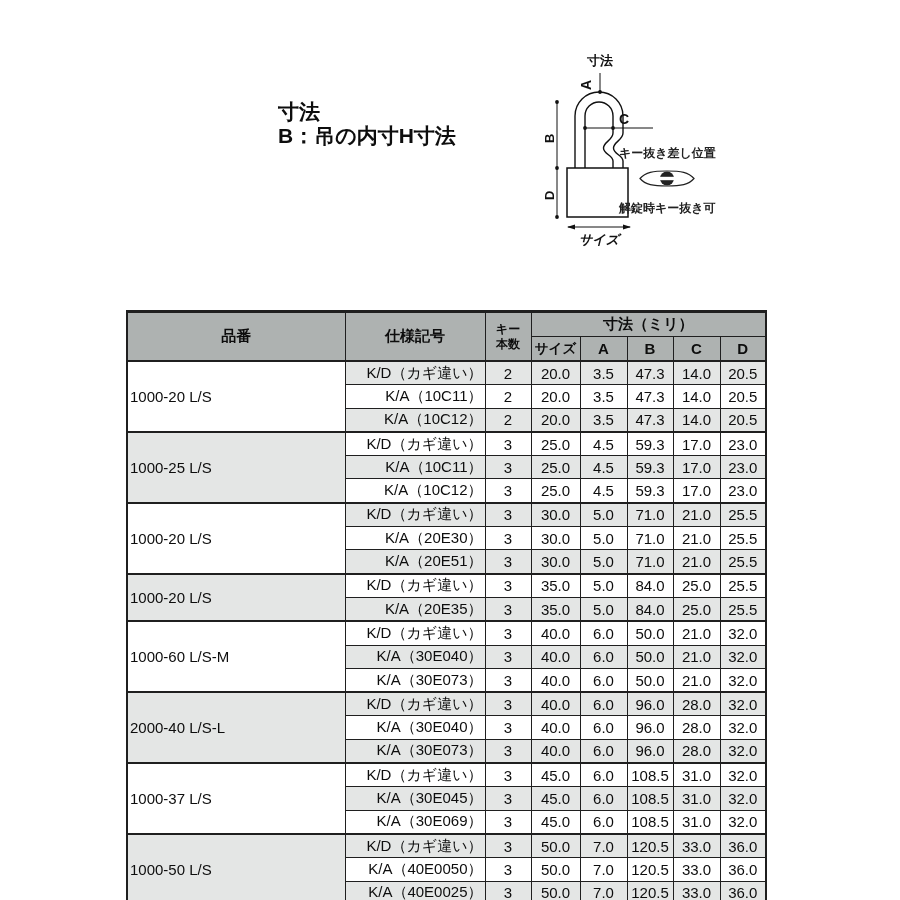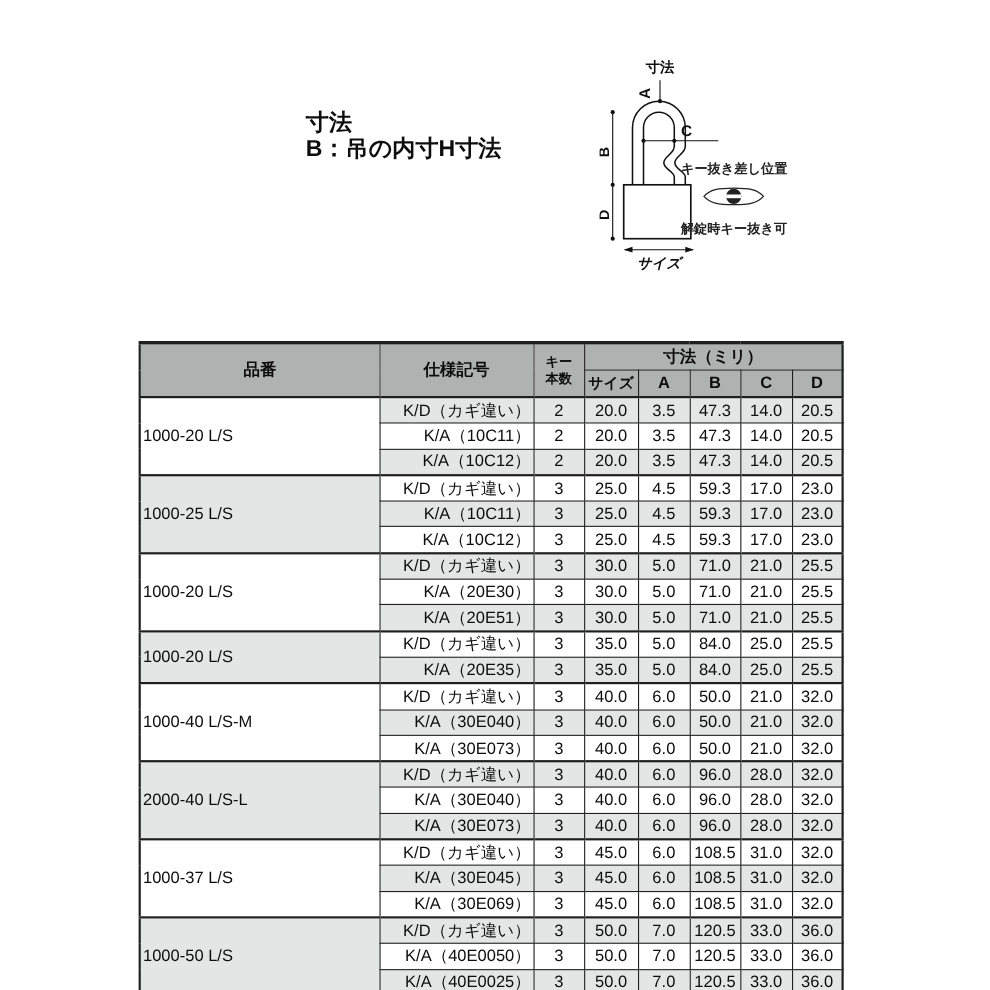--- a/index.html
+++ b/index.html
@@ -239,21 +239,21 @@
         <tr class="stripe">
           <td class="col-spec">K/A（20E35）</td>
           <td>3</td>
           <td>35.0</td>
           <td>5.0</td>
           <td>84.0</td>
           <td>25.0</td>
           <td>25.5</td>
         </tr>
         <tr class="plain group-start">
-          <td rowspan="3" class="col-product prod-plain">1000-40 L/S-M</td>
+          <td rowspan="3" class="col-product prod-plain">1000-60 L/S-M</td>
           <td class="col-spec">K/D（カギ違い）</td>
           <td>3</td>
           <td>40.0</td>
           <td>6.0</td>
           <td>50.0</td>
           <td>21.0</td>
           <td>32.0</td>
         </tr>
         <tr class="stripe">
           <td class="col-spec">K/A（30E040）</td>

